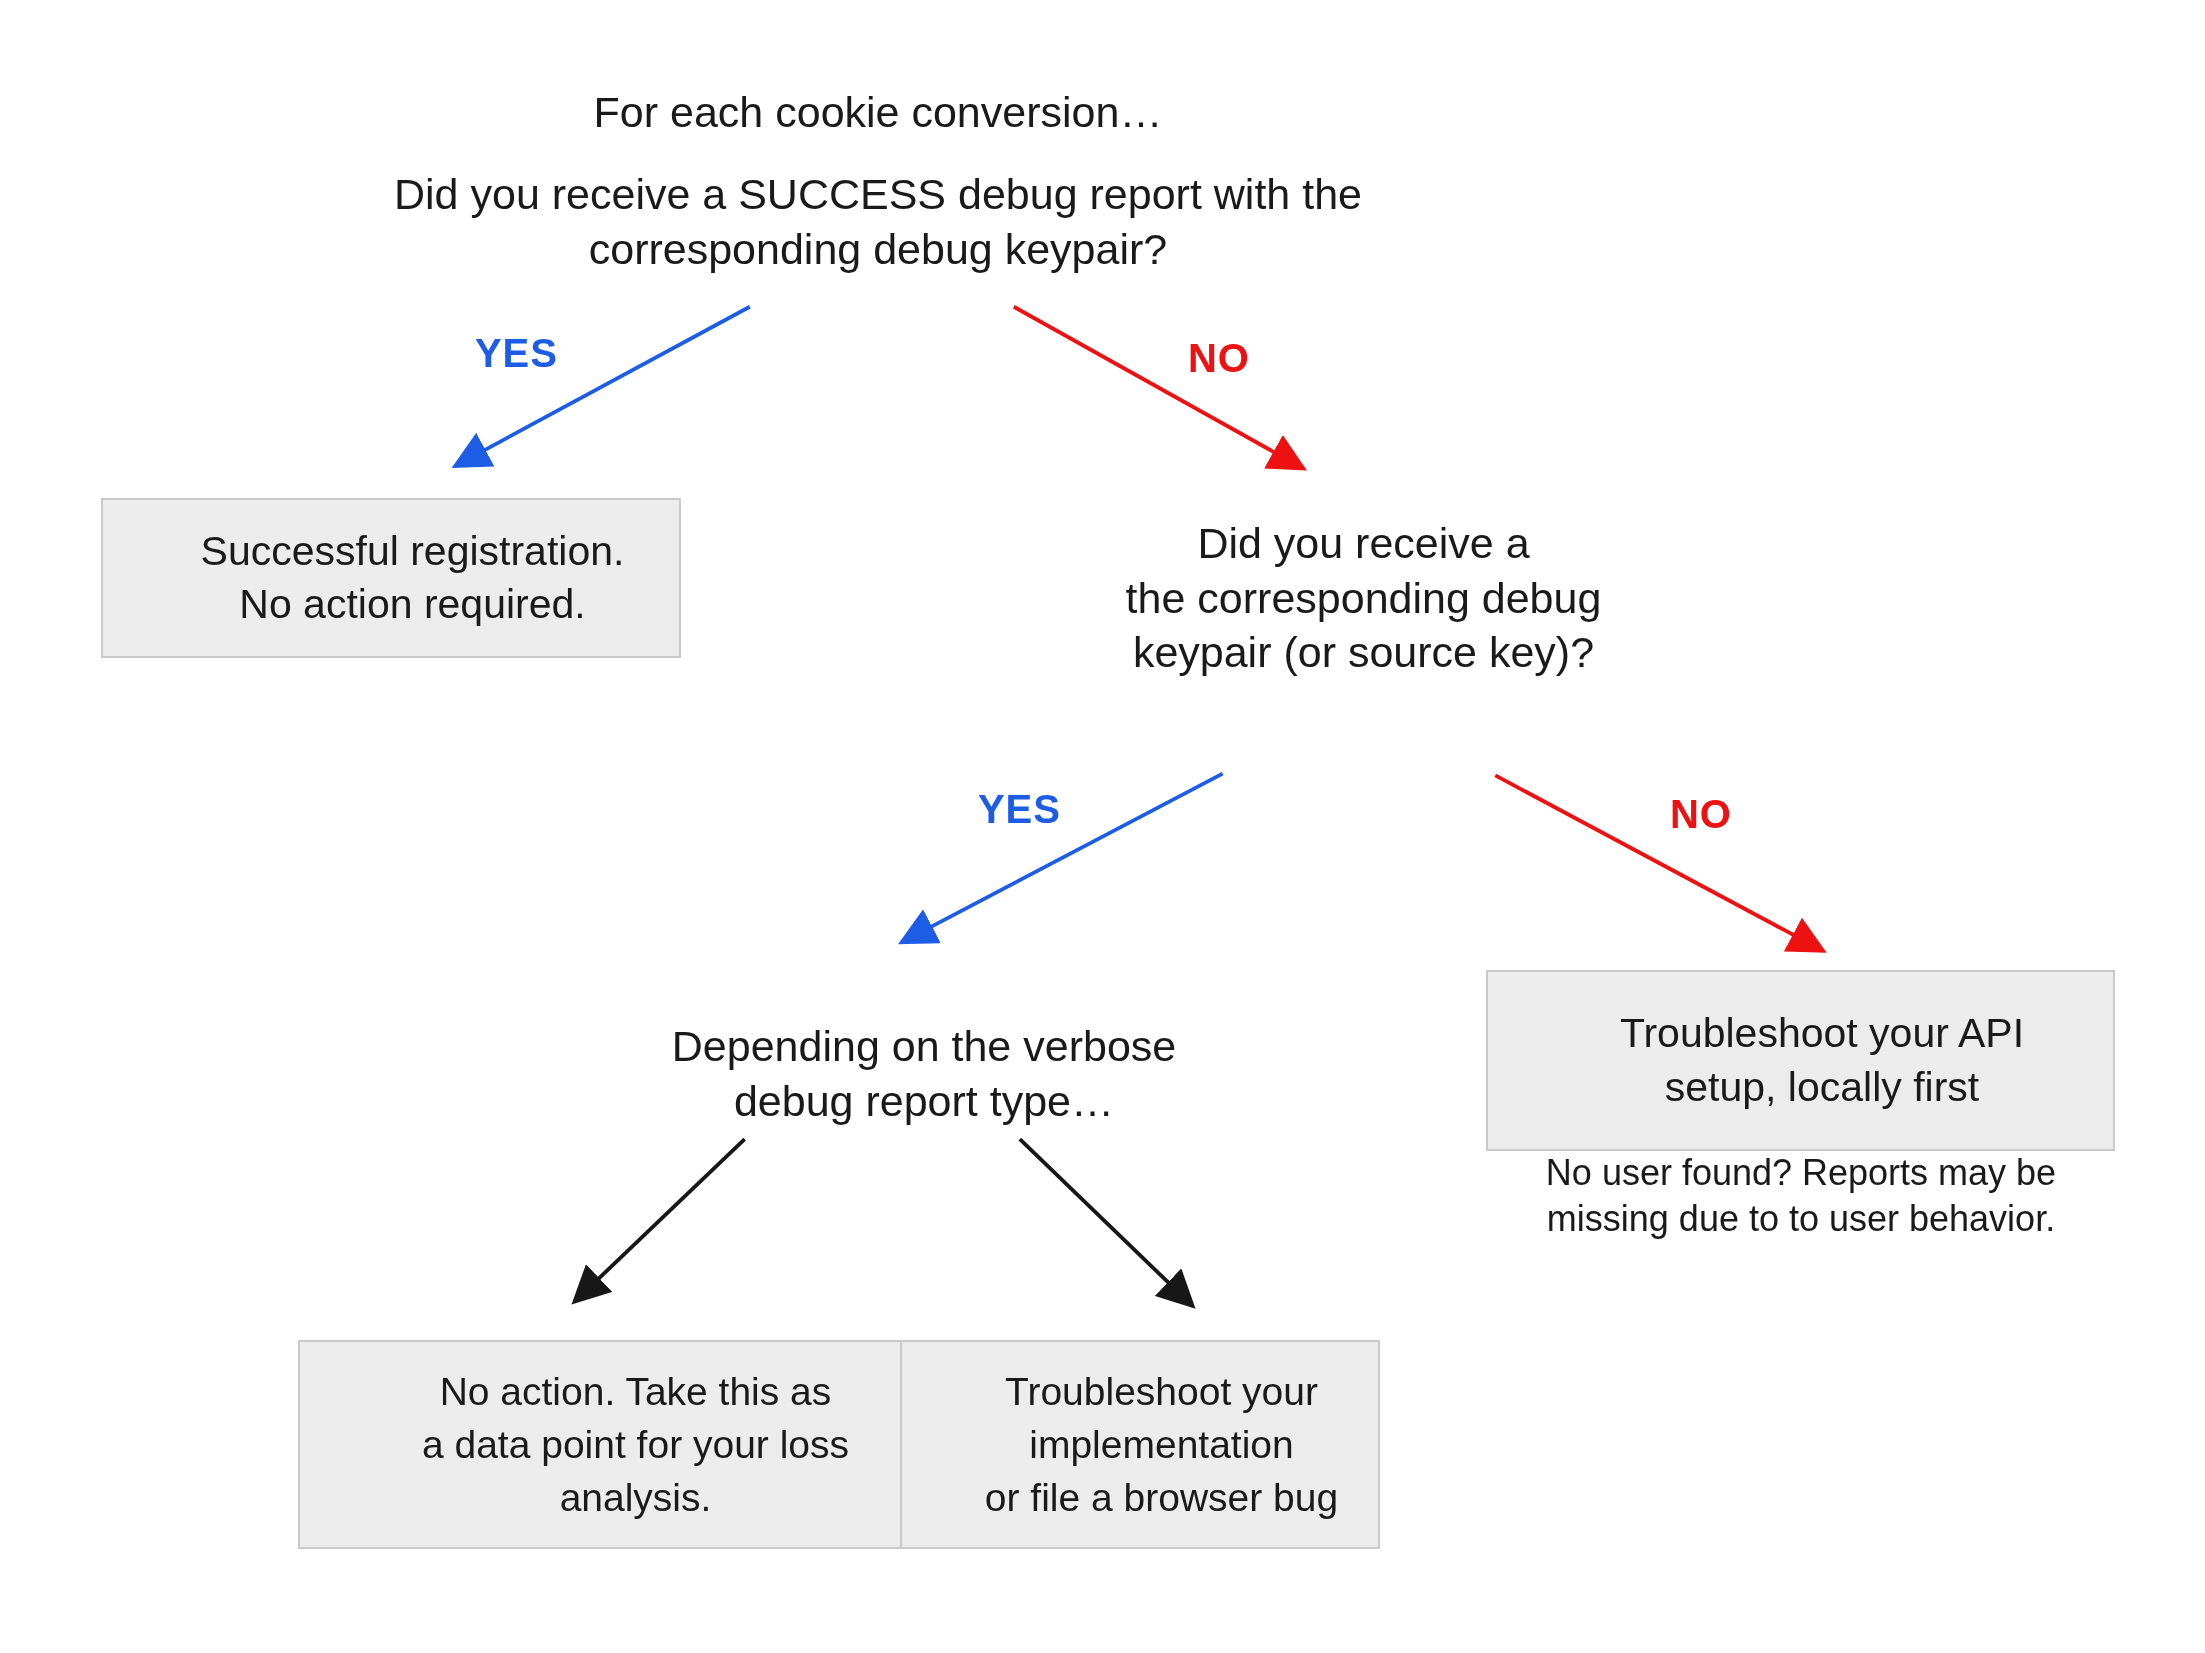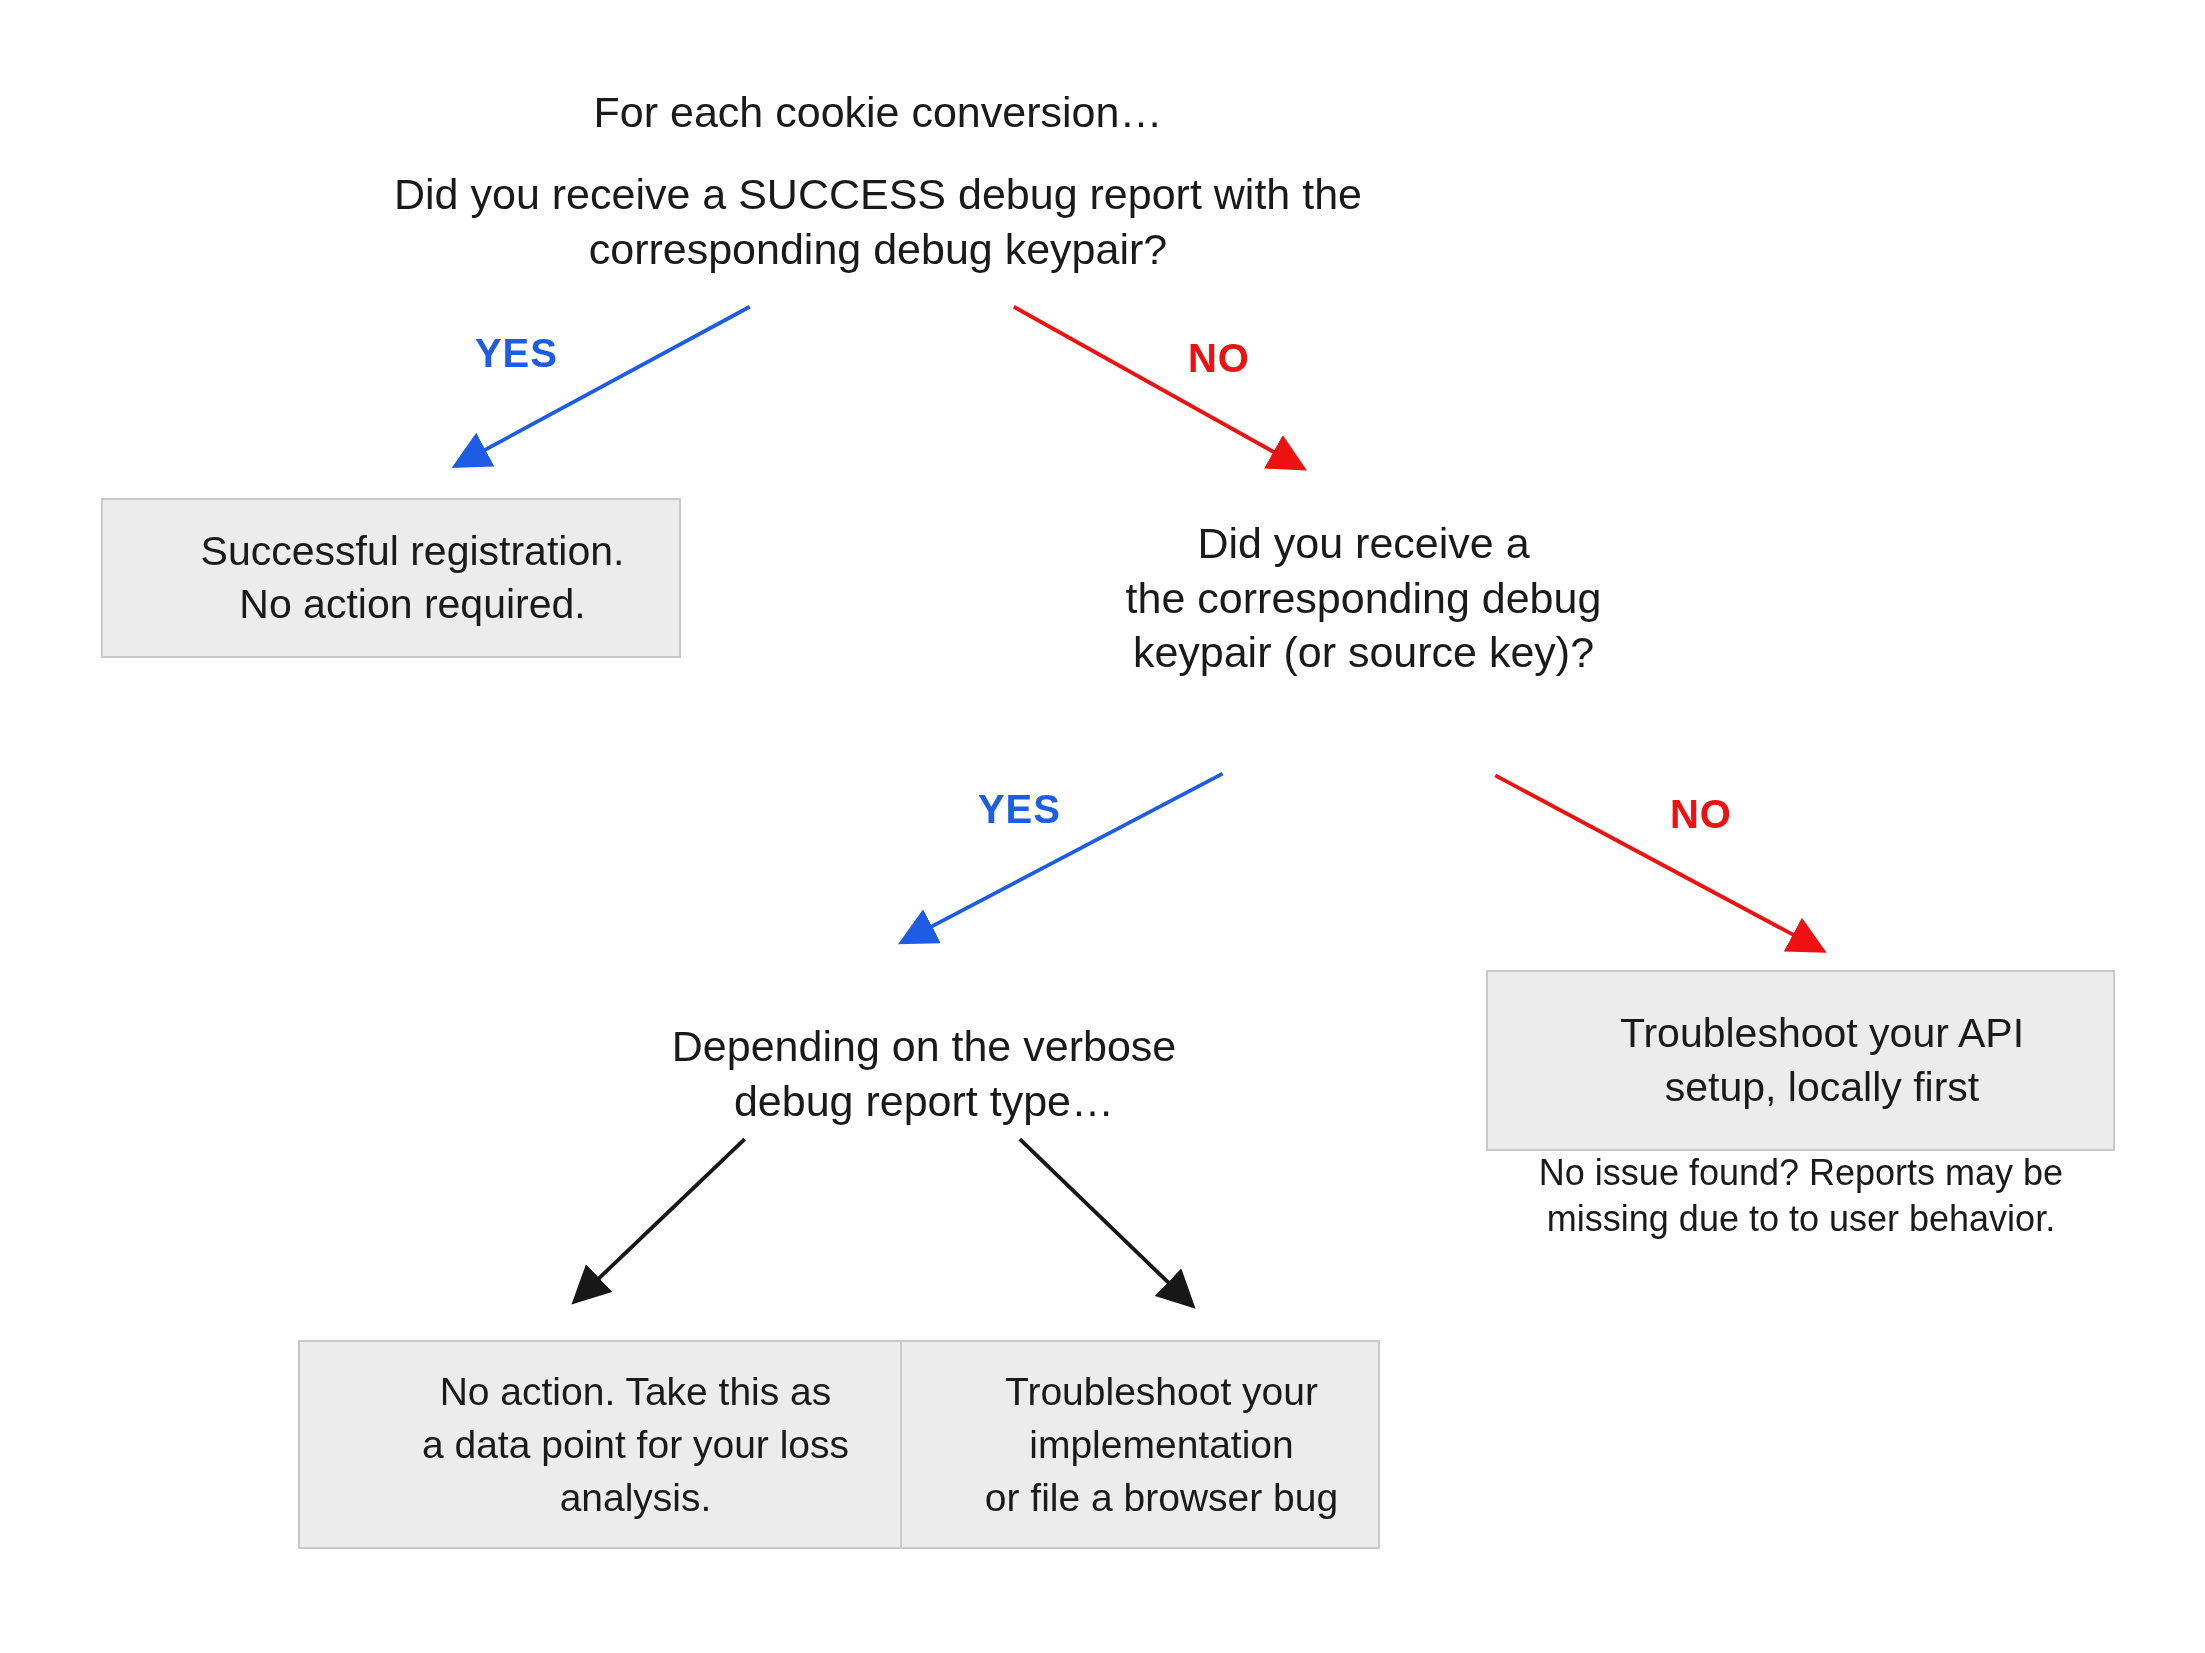--- a/index.html
+++ b/index.html
@@ -87,21 +87,21 @@
   <div class="abs center q" style="left:583px;top:1019px;width:682px;">
     <div>Depending on the verbose</div>
     <div>debug report type…</div>
   </div>
 
   <div class="abs gbox" style="left:1486px;top:970px;width:629px;height:181px;justify-content:center;">
     <div class="bline">Troubleshoot your API</div>
     <div class="bline">setup, locally first</div>
   </div>
   <div class="abs center note" style="left:1443px;top:1150px;width:716px;">
-    <div>No issue found? Reports may be</div>
+    <div>No user found? Reports may be</div>
     <div>missing due to to user behavior.</div>
   </div>
 
   <div class="abs gbox small" style="left:298px;top:1340px;width:632px;height:209px;">
     <div class="bline">No action. Take this as</div>
     <div class="bline">a data point for your loss</div>
     <div class="bline">analysis.</div>
   </div>
 
   <div class="abs gbox small" style="left:900px;top:1340px;width:480px;height:209px;">

